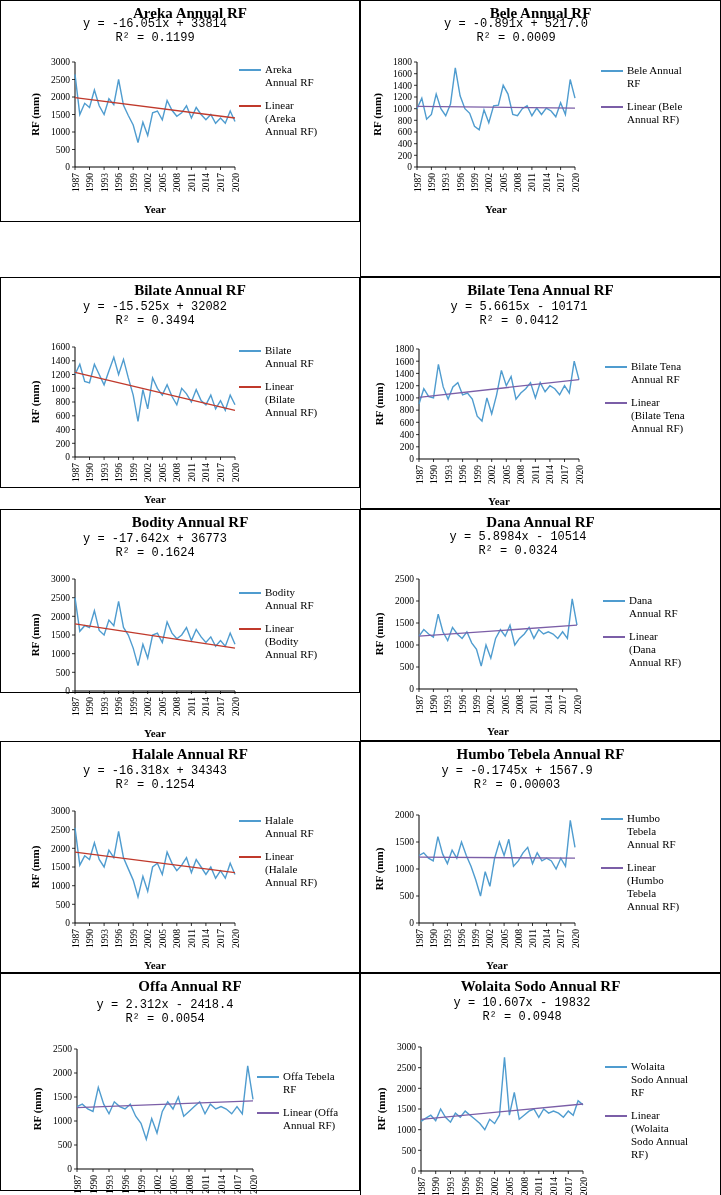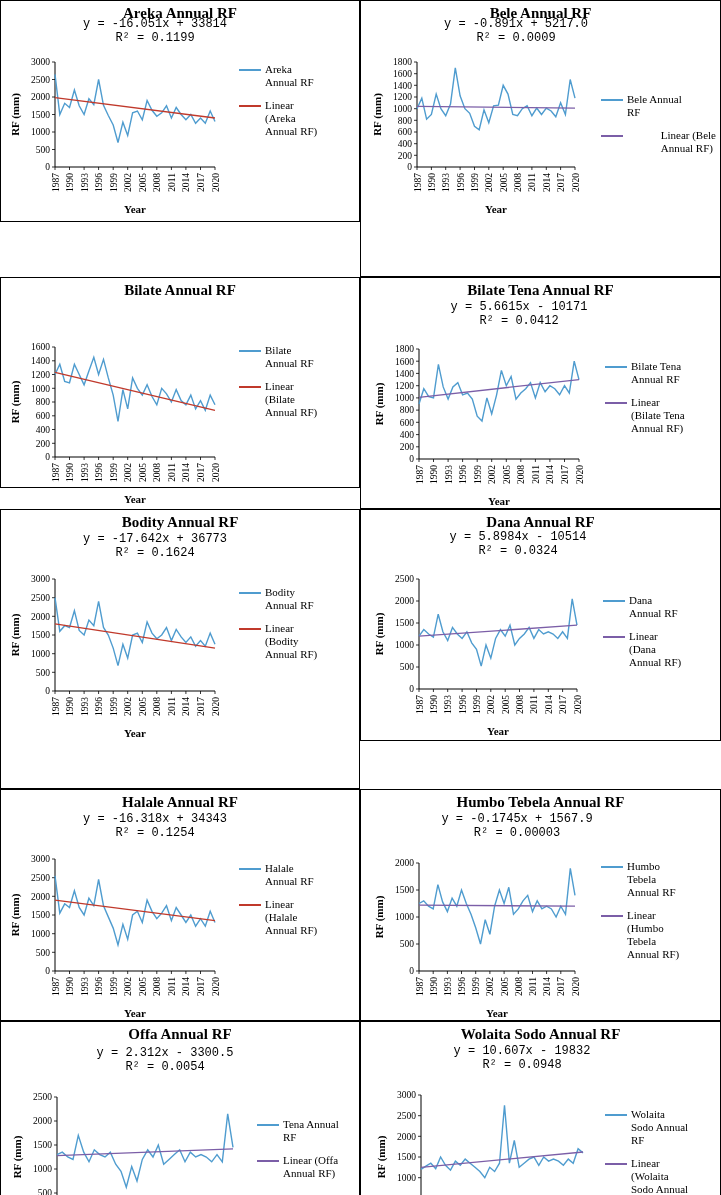--- a/index.html
+++ b/index.html
@@ -1,19 +1,19 @@
 <!DOCTYPE html>
 <html><head>
 <meta charset="utf-8">
 <style>
   html,body{margin:0;padding:0;background:#ffffff;}
   body{width:721px;height:1195px;font-family:"Liberation Serif",serif;color:#000;}
   .grid{display:flex;flex-wrap:wrap;width:721px;}
   .panel{box-sizing:border-box;border:1px solid #000;background:#fff;position:relative;}
-  .panel.w-left{width:360px;}
+  .panel.w-left{width:360px;padding-left:20px;}
   .panel.w-right{width:361px;}
   .title{text-align:center;font-weight:bold;font-size:15px;line-height:17px;margin-top:4px;}
   .eq{text-align:center;font-size:12px;line-height:14px;}
   svg{display:block;}
   .axislabel{font-size:11px;font-weight:bold;}
   .ticklabel{font-size:9.5px;}
   .legend{position:absolute;font-size:11px;line-height:13px;}
   .legrow{display:flex;align-items:flex-start;margin-bottom:2px;}
   .legline{width:22px;height:2px;margin-top:6px;margin-right:4px;flex:0 0 auto;}
   .legtext{white-space:pre-line;}
@@ -140,35 +140,39 @@
         <text class="ticklabel" x="188.8" y="151" transform="rotate(-90 188.8 151)" text-anchor="end">2014</text>
         <line x1="199.6" y1="145" x2="199.6" y2="148" stroke="#000" stroke-width="0.8"></line>
         <text class="ticklabel" x="203.1" y="151" transform="rotate(-90 203.1 151)" text-anchor="end">2017</text>
         <line x1="214.0" y1="145" x2="214.0" y2="148" stroke="#000" stroke-width="0.8"></line>
         <text class="ticklabel" x="217.5" y="151" transform="rotate(-90 217.5 151)" text-anchor="end">2020</text>
       <polyline points="56.0,86.7 60.8,76.2 65.6,97.2 70.4,92.5 75.2,72.1 79.9,86.7 84.7,93.7 89.5,82.0 94.3,45.8 99.1,73.8 103.9,86.7 108.7,91.3 113.5,104.2 118.2,107.7 123.0,87.8 127.8,100.7 132.6,83.8 137.4,83.2 142.2,63.3 147.0,72.1 151.8,92.5 156.5,93.7 161.3,86.7 166.1,83.8 170.9,93.7 175.7,86.1 180.5,92.5 185.3,86.1 190.1,89.0 194.8,94.8 199.6,80.8 204.4,92.5 209.2,57.5 214.0,76.2" fill="none" stroke="#4f9ccf" stroke-width="1.4"></polyline>
       <polyline points="56.0,84.3 214.0,86.1" fill="none" stroke="#7b5ea7" stroke-width="1.3"></polyline>
       <text class="axislabel" x="135.0" y="191" text-anchor="middle">Year</text>
       <text class="axislabel" x="20" y="92.5" text-anchor="middle" transform="rotate(-90 20 92.5)">RF (mm)</text>
     </svg>
-    <div class="legend" style="left:240px;top:92px;width:115px;">
+    <div class="legend" style="left:240px;top:63px;width:115px;">
       <div class="legrow">
       <span class="legline" style="background:#4f9ccf"></span>
       <span class="legtext">Bele Annual
 RF</span>
     </div>
-    <div class="legrow" style="margin-top:10px;justify-content:space-between;">
+    <div class="legrow" style="margin-top:10px;">
       <span class="legline" style="background:#7b5ea7"></span>
       <span class="legtext">Linear (Bele
 Annual RF)</span>
     </div>
     </div>
   </div>
   <div class="panel w-left" style="height:211px">
     <div class="title">Bilate Annual RF</div>
+    <div class="eqwrap" style="left:54px;top:22px;width:200px;">
+      <div class="eq">y = -15.525x + 32082</div>
+      <div class="eq">R² = 0.3494</div>
+    </div>
     <svg width="358" height="230">
       <line x1="54" y1="48" x2="54" y2="158" stroke="#000" stroke-width="1"></line>
       <line x1="54" y1="158" x2="214" y2="158" stroke="#000" stroke-width="1"></line>
       <line x1="51" y1="158.0" x2="54" y2="158.0" stroke="#000" stroke-width="0.8"></line>
         <text class="ticklabel" x="49" y="161.3" text-anchor="end">0</text>
         <line x1="51" y1="144.3" x2="54" y2="144.3" stroke="#000" stroke-width="0.8"></line>
         <text class="ticklabel" x="49" y="147.6" text-anchor="end">200</text>
         <line x1="51" y1="130.5" x2="54" y2="130.5" stroke="#000" stroke-width="0.8"></line>
         <text class="ticklabel" x="49" y="133.8" text-anchor="end">400</text>
         <line x1="51" y1="116.8" x2="54" y2="116.8" stroke="#000" stroke-width="0.8"></line>
@@ -291,21 +295,21 @@
 Annual RF</span>
     </div>
     <div class="legrow" style="margin-top:10px;">
       <span class="legline" style="background:#7b5ea7"></span>
       <span class="legtext">Linear
 (Bilate Tena
 Annual RF)</span>
     </div>
     </div>
   </div>
-  <div class="panel w-left" style="height:280px">
+  <div class="panel w-left" style="height:184px">
     <div class="title">Bodity Annual RF</div>
     <div class="eqwrap" style="left:54px;top:22px;width:200px;">
       <div class="eq">y = -17.642x + 36773</div>
       <div class="eq">R² = 0.1624</div>
     </div>
     <svg width="358" height="230">
       <line x1="54" y1="48" x2="54" y2="160" stroke="#000" stroke-width="1"></line>
       <line x1="54" y1="160" x2="214" y2="160" stroke="#000" stroke-width="1"></line>
       <line x1="51" y1="160.0" x2="54" y2="160.0" stroke="#000" stroke-width="0.8"></line>
         <text class="ticklabel" x="49" y="163.3" text-anchor="end">0</text>
@@ -554,21 +558,21 @@
       <span class="legtext">Linear
 (Humbo
 Tebela
 Annual RF)</span>
     </div>
     </div>
   </div>
   <div class="panel w-left" style="height:218px">
     <div class="title">Offa Annual RF</div>
     <div class="eqwrap" style="left:56px;top:24px;width:216px;">
-      <div class="eq">y = 2.312x - 3300.5</div>
+      <div class="eq">y = 2.312x - 2418.4</div>
       <div class="eq">R² = 0.0054</div>
     </div>
     <svg width="358" height="275">
       <line x1="56" y1="54" x2="56" y2="174" stroke="#000" stroke-width="1"></line>
       <line x1="56" y1="174" x2="232" y2="174" stroke="#000" stroke-width="1"></line>
       <line x1="53" y1="174.0" x2="56" y2="174.0" stroke="#000" stroke-width="0.8"></line>
         <text class="ticklabel" x="51" y="177.3" text-anchor="end">0</text>
         <line x1="53" y1="150.0" x2="56" y2="150.0" stroke="#000" stroke-width="0.8"></line>
         <text class="ticklabel" x="51" y="153.3" text-anchor="end">500</text>
         <line x1="53" y1="126.0" x2="56" y2="126.0" stroke="#000" stroke-width="0.8"></line>
@@ -604,21 +608,21 @@
         <line x1="232.0" y1="174" x2="232.0" y2="177" stroke="#000" stroke-width="0.8"></line>
         <text class="ticklabel" x="235.5" y="180" transform="rotate(-90 235.5 180)" text-anchor="end">2020</text>
       <polyline points="56.0,111.6 61.3,109.2 66.7,114.0 72.0,116.4 77.3,92.4 82.7,109.2 88.0,118.8 93.3,106.8 98.7,111.6 104.0,114.0 109.3,109.2 114.7,121.2 120.0,128.4 125.3,144.2 130.7,123.6 136.0,138.0 141.3,116.4 146.7,106.8 152.0,114.0 157.3,102.0 162.7,121.2 168.0,116.4 173.3,111.6 178.7,106.8 184.0,118.8 189.3,109.2 194.7,114.0 200.0,111.6 205.3,114.0 210.7,118.8 216.0,111.6 221.3,118.8 226.7,70.8 232.0,104.4" fill="none" stroke="#4f9ccf" stroke-width="1.4"></polyline>
       <polyline points="56.0,112.6 232.0,105.8" fill="none" stroke="#7b5ea7" stroke-width="1.3"></polyline>
       <text class="axislabel" x="144.0" y="220" text-anchor="middle">Year</text>
       <text class="axislabel" x="20" y="114.0" text-anchor="middle" transform="rotate(-90 20 114.0)">RF (mm)</text>
     </svg>
     <div class="legend" style="left:256px;top:96px;width:98px;">
       <div class="legrow">
       <span class="legline" style="background:#4f9ccf"></span>
-      <span class="legtext">Tena Annual
+      <span class="legtext">Offa Tebela
 RF</span>
     </div>
     <div class="legrow" style="margin-top:10px;">
       <span class="legline" style="background:#7b5ea7"></span>
       <span class="legtext">Linear (Offa
 Annual RF)</span>
     </div>
     </div>
   </div>
   <div class="panel w-right" style="height:277px">

